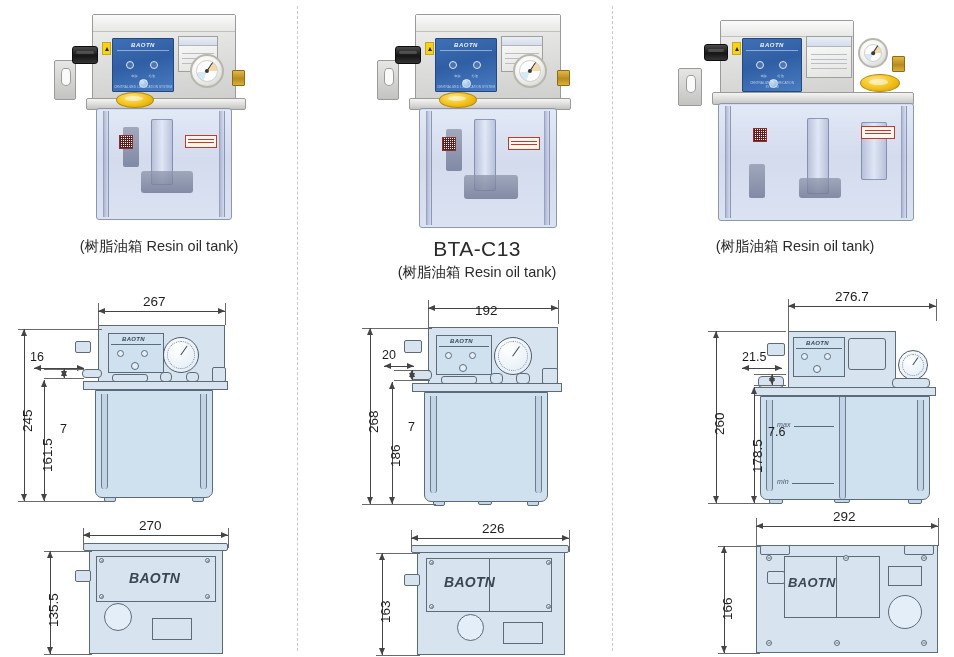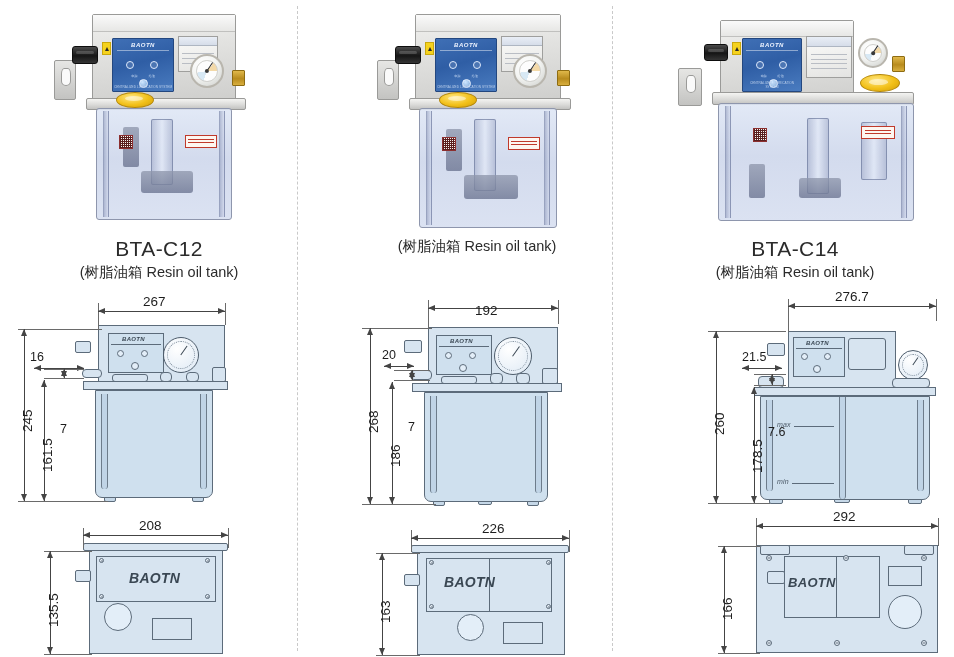--- a/index.html
+++ b/index.html
@@ -461,21 +461,20 @@
           <div class="tank-cyl" style="left:54px; top:10px; width:22px; height:66px;"></div>
           <div class="tank-inner" style="left:44px; top:62px; width:52px; height:22px; border-radius:3px;"></div>
           <div class="qr" style="left:22px; top:26px; width:14px; height:14px;"></div>
           <div class="red-label" style="left:88px; top:26px; width:32px; height:13px;"></div>
         </div>
 
       </div>
     </div>
 
     <div class="caption" style="top:236px;">
-      <div class="cap-model">BTA-C12</div>
       <div class="cap-sub">(树脂油箱 Resin oil tank)</div>
     </div>
 
     <div class="draw">
 
       <div class="dwg-body" style="left:98px; top:325px; width:127px; height:63px;"></div>
       <div class="dwg-panel" style="left:108px; top:333px; width:56px; height:40px;"></div>
       <div class="dwg-logo" style="left:122px; top:336px; font-size:6px;">BAOTN</div>
       <div class="dwg-line" style="left:111px; top:344px; width:50px; height:1px;"></div>
       <div class="dwg-circ" style="left:117px; top:350px; width:7px; height:7px;"></div>
@@ -533,21 +532,21 @@
       <div class="dwg-circ" style="left:104px; top:603px; width:28px; height:28px;"></div>
       <div class="dwg-rect" style="left:152px; top:618px; width:40px; height:22px;"></div>
       <div class="dwg-screw" style="left:99px; top:558px; width:5px; height:5px;"></div>
       <div class="dwg-screw" style="left:205px; top:558px; width:5px; height:5px;"></div>
       <div class="dwg-screw" style="left:99px; top:594px; width:5px; height:5px;"></div>
       <div class="dwg-screw" style="left:205px; top:594px; width:5px; height:5px;"></div>
 
       <div class="ext ext-v" style="left:83px; top:528px; height:20px;"></div>
       <div class="ext ext-v" style="left:228px; top:528px; height:20px;"></div>
       <div class="dim-h" style="left:83px; top:535px; width:145px;"></div>
-      <div class="dim-txt" style="left:139px; top:518px;">208</div>
+      <div class="dim-txt" style="left:139px; top:518px;">270</div>
 
       <div class="ext ext-h" style="left:44px; top:551px; width:48px;"></div>
       <div class="ext ext-h" style="left:44px; top:654px; width:48px;"></div>
       <div class="dim-v" style="left:50px; top:551px; height:103px;"></div>
       <div class="dim-txt rot" style="left:46px; top:627px;">135.5</div>
     </div>
   </div>
 
   <div class="col col-2">
 
@@ -598,20 +597,21 @@
           <div class="tank-cyl" style="left:54px; top:10px; width:22px; height:72px;"></div>
           <div class="tank-inner" style="left:44px; top:66px; width:54px; height:24px; border-radius:3px;"></div>
           <div class="qr" style="left:22px; top:28px; width:14px; height:14px;"></div>
           <div class="red-label" style="left:88px; top:28px; width:32px; height:13px;"></div>
         </div>
 
       </div>
     </div>
 
     <div class="caption" style="top:236px;">
+      <div class="cap-model">BTA-C13</div>
       <div class="cap-sub">(树脂油箱 Resin oil tank)</div>
     </div>
 
     <div class="draw">
       <div class="dwg-body" style="left:110px; top:327px; width:130px; height:62px;"></div>
       <div class="dwg-panel" style="left:118px; top:335px; width:56px; height:40px;"></div>
       <div class="dwg-logo" style="left:132px; top:338px; font-size:6px;">BAOTN</div>
       <div class="dwg-line" style="left:121px; top:346px; width:50px; height:1px;"></div>
       <div class="dwg-circ" style="left:127px; top:352px; width:7px; height:7px;"></div>
       <div class="dwg-circ" style="left:151px; top:352px; width:7px; height:7px;"></div>
@@ -737,21 +737,20 @@
           <div class="tank-cyl" style="left:142px; top:18px; width:26px; height:58px;"></div>
           <div class="tank-inner" style="left:80px; top:74px; width:42px; height:20px; border-radius:3px;"></div>
           <div class="qr" style="left:34px; top:24px; width:14px; height:14px;"></div>
           <div class="red-label" style="left:142px; top:22px; width:34px; height:13px;"></div>
         </div>
 
       </div>
     </div>
 
     <div class="caption" style="top:236px;">
-      <div class="cap-model">BTA-C14</div>
       <div class="cap-sub">(树脂油箱 Resin oil tank)</div>
     </div>
 
     <div class="draw">
       <div class="dwg-body" style="left:152px; top:331px; width:108px; height:60px;"></div>
       <div class="dwg-panel" style="left:157px; top:337px; width:52px; height:40px;"></div>
       <div class="dwg-logo" style="left:170px; top:340px; font-size:6px;">BAOTN</div>
       <div class="dwg-line" style="left:160px; top:348px; width:46px; height:1px;"></div>
       <div class="dwg-circ" style="left:165px; top:353px; width:7px; height:7px;"></div>
       <div class="dwg-circ" style="left:188px; top:353px; width:7px; height:7px;"></div>

